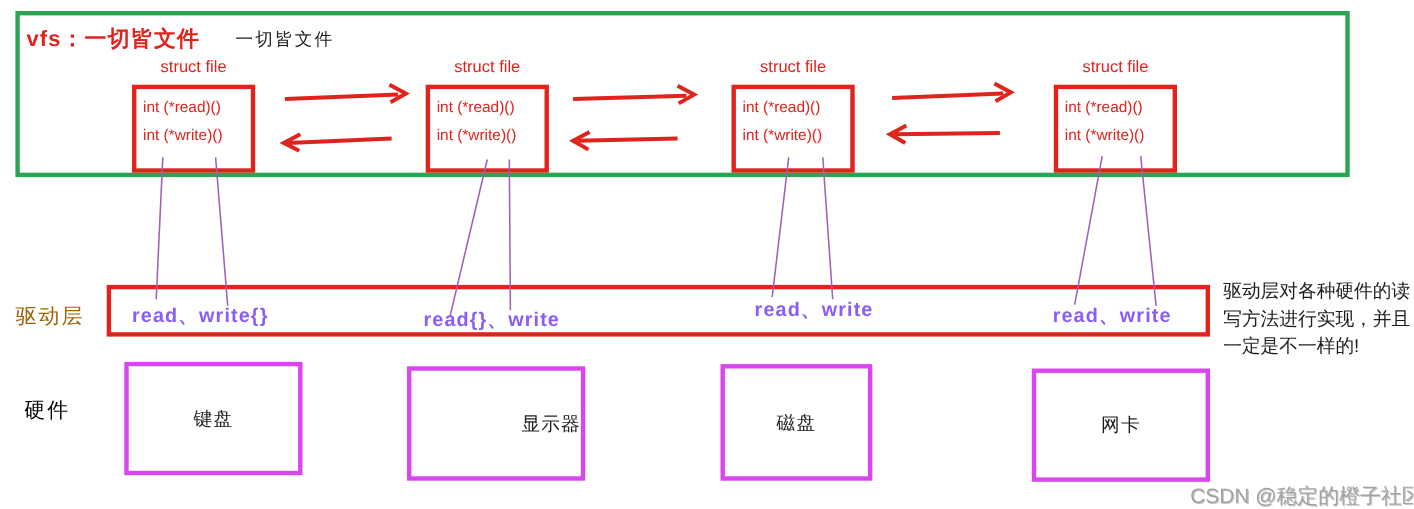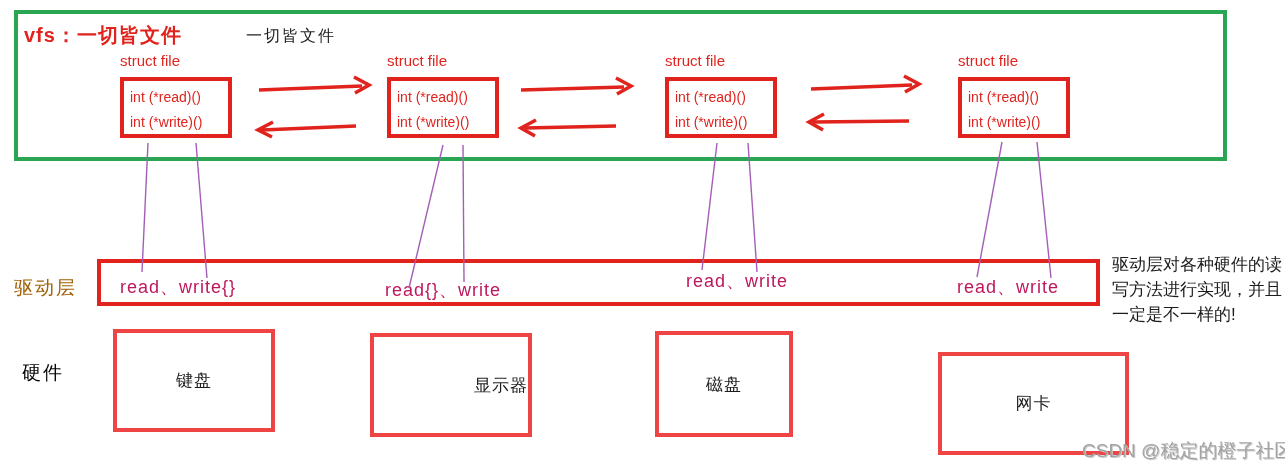--- a/index.html
+++ b/index.html
@@ -5,51 +5,51 @@
   html,body{margin:0;padding:0;background:#ffffff;}
   body{font-family:"Liberation Sans","DejaVu Sans",sans-serif;}
   .canvas{position:relative;width:1285px;height:463px;background:#fff;overflow:hidden;}
 
   
   .vfs-box{position:absolute;left:14px;top:10px;width:1213px;height:151px;
            border:4px solid #2aa653;box-sizing:border-box;}
   .vfs-title{position:absolute;left:24px;top:22px;color:#e0231d;font-size:20px;
              font-weight:bold;letter-spacing:1px;}
   .vfs-subtitle{position:absolute;left:214px;top:26px;color:#1c1c1c;font-size:16px;
-                letter-spacing:2px;margin-left:32px;}
+                letter-spacing:2px;}
 
   
   .sf{position:absolute;top:52px;width:112px;}
-  .sf-title{color:#e0231d;font-size:15px;height:24px;}
-  .sf-box{margin-top:1px;width:112px;height:61px;border:4px solid #e0231d;
+  .sf-title{color:#e0231d;font-size:15px;text-align:center;height:24px;}
+  .sf-box{margin-top:1px;width:112px;height:80px;border:4px solid #e0231d;
           box-sizing:border-box;padding:4px 6px;color:#e0231d;font-size:14px;
           line-height:25px;white-space:nowrap;}
   .sf1{left:120px;} .sf2{left:387px;} .sf3{left:665px;} .sf4{left:958px;}
 
   
   .driver-label{position:absolute;left:14px;top:275px;color:#a16207;font-size:19px;letter-spacing:2px;}
   .driver-box{position:absolute;left:97px;top:259px;width:1003px;height:47px;
               border:4px solid #e0231d;box-sizing:border-box;}
-  .drv{position:absolute;color:#be185d;font-size:18px;white-space:nowrap;letter-spacing:1px;}
+  .drv{position:absolute;color:#8b5cf6;font-size:18px;white-space:nowrap;letter-spacing:1px;font-weight:bold;}
   .drv1{left:120px;top:275px;} .drv2{left:385px;top:278px;}
   .drv3{left:686px;top:269px;} .drv4{left:957px;top:275px;}
 
   
   .note{position:absolute;left:1112px;top:252px;width:175px;color:#1c1c1c;
         font-size:17px;line-height:25px;}
 
   
   .hw-label{position:absolute;left:22px;top:360px;color:#000000;font-size:19px;letter-spacing:2px;}
-  .hw-box{position:absolute;border:4px solid #ef4444;box-sizing:border-box;
+  .hw-box{position:absolute;border:4px solid #d946ef;box-sizing:border-box;
           display:flex;align-items:center;justify-content:center;
           color:#1c1c1c;font-size:17px;letter-spacing:1px;}
   .hw1{left:113px;top:329px;width:162px;height:103px;}
   .hw2{left:370px;top:333px;width:162px;height:104px;justify-content:flex-end;}
   .hw3{left:655px;top:331px;width:138px;height:106px;}
-  .hw4{left:938px;top:352px;width:191px;height:103px;}
+  .hw4{left:938px;top:335px;width:162px;height:103px;}
 
   
   .overlay{position:absolute;left:0;top:0;width:1285px;height:463px;pointer-events:none;}
 
   .watermark{position:absolute;left:1082px;top:438px;color:#a3a3a3;font-size:19px;
              white-space:nowrap;text-shadow:1px 1px 0 #c9c9c9;}
 </style>
 </head>
 <body>
 

